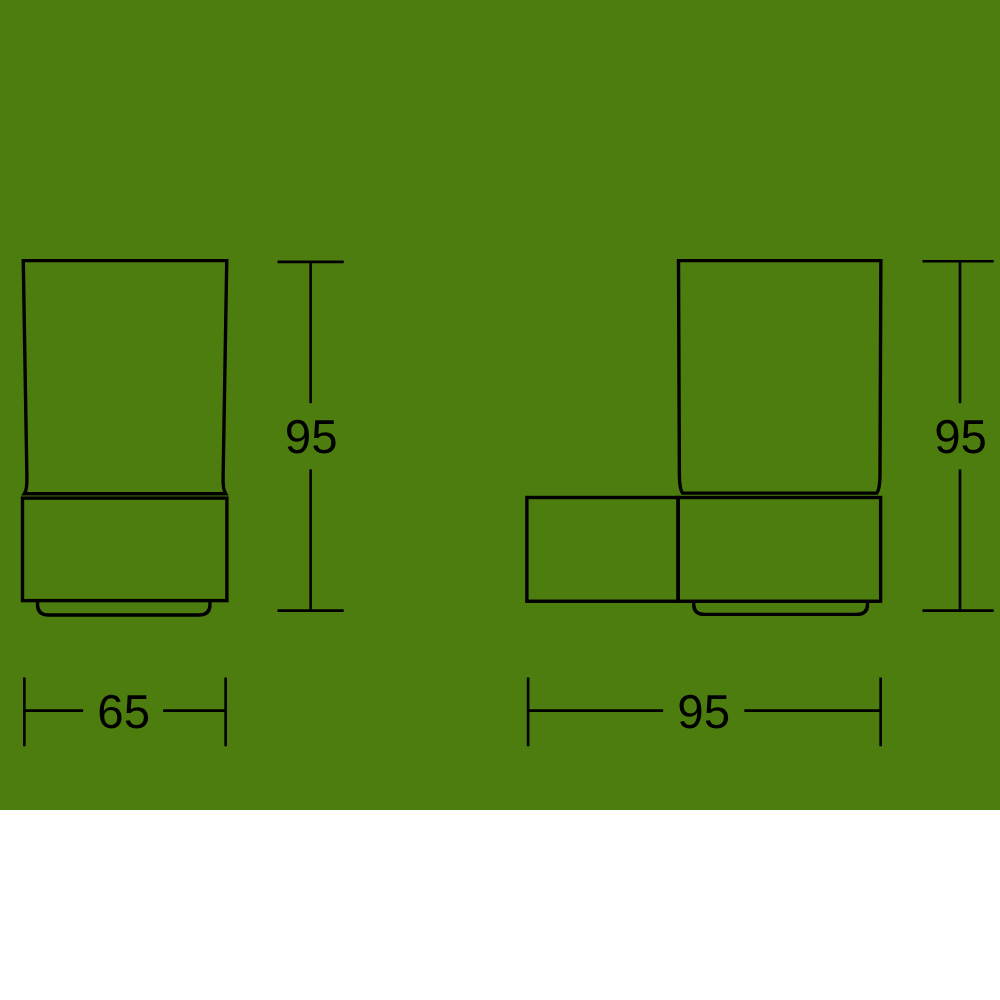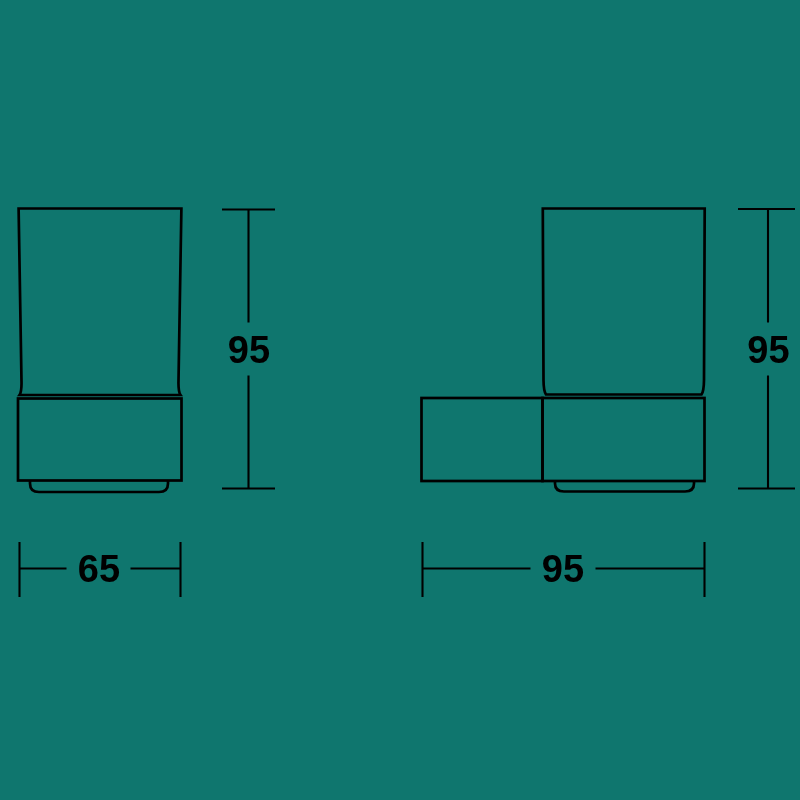--- a/index.html
+++ b/index.html
@@ -4,24 +4,23 @@
 <style>
   html, body {
     margin: 0;
     padding: 0;
     background: #ffffff;
     font-family: "Liberation Sans", sans-serif;
   }
   .canvas {
     position: relative;
     width: 800px;
-    height: 800px;
-    background: #0f766e;
+    height: 648px;
+    background: #4d7c0f;
     overflow: hidden;
-    font-weight: bold;
   }
   svg.drawing {
     display: block;
     width: 800px;
     height: 800px;
   }
   .outline {
     fill: none;
     stroke: currentColor;
     stroke-width: 2.7;

